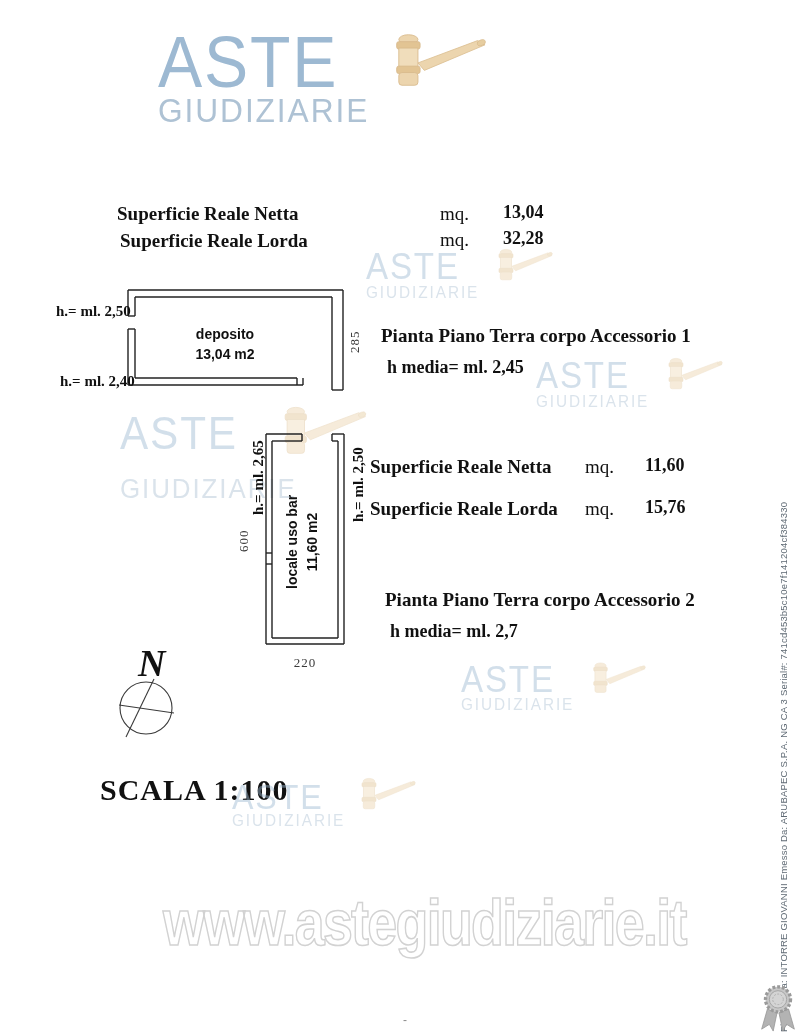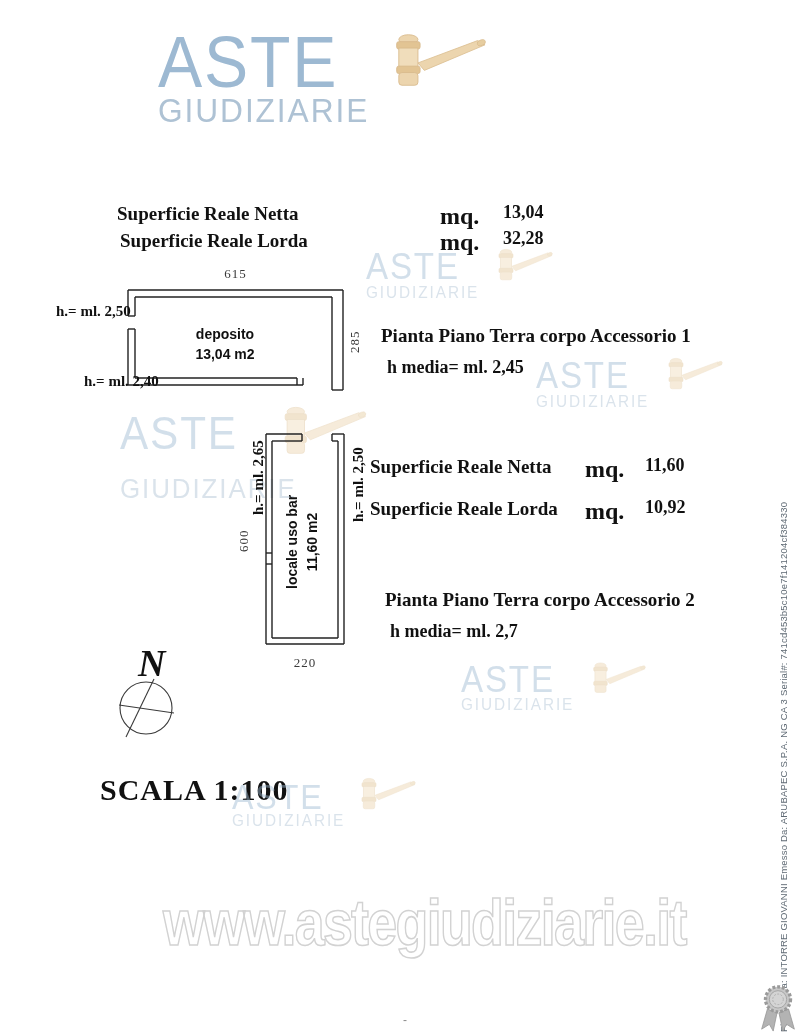--- a/index.html
+++ b/index.html
@@ -9,21 +9,21 @@
   }
   
   .wm{position:absolute;line-height:1;white-space:nowrap;}
   .wm .row{display:flex;align-items:center;gap:19px;}
   .wm .aste{font-family:"Liberation Sans",sans-serif;font-weight:400;color:#9db9d2;letter-spacing:2px;transform:scaleX(.92);transform-origin:left top;display:inline-block;}
   .wm .giud{font-family:"Liberation Sans",sans-serif;font-weight:400;color:#aec2d4;letter-spacing:2px;display:block;transform:scaleX(.96);transform-origin:left top;}
   .wm svg{flex:0 0 auto;}
   .wm.faded{opacity:.45;}
   
   .meas-label{position:absolute;font-weight:bold;font-size:19px;white-space:nowrap;}
-  .meas-unit{position:absolute;font-weight:bold;font-size:24px;}
+  .meas-unit{position:absolute;font-weight:normal;font-size:19px;}
   .meas-value{position:absolute;font-weight:bold;font-size:18px;}
   .caption-title{position:absolute;font-weight:bold;font-size:19px;white-space:nowrap;}
   .caption-h{position:absolute;font-weight:bold;font-size:18px;white-space:nowrap;}
   
   .dim{position:absolute;font-size:13px;color:#3a3a3a;letter-spacing:1px;}
   .hnote{position:absolute;font-weight:bold;font-size:15px;white-space:nowrap;}
   .rot{transform:rotate(-90deg);transform-origin:0 0;white-space:nowrap;}
   .room-label{position:absolute;font-family:"Liberation Sans",sans-serif;font-weight:bold;font-size:14px;text-align:center;line-height:1.4;}
   .plan-svg{position:absolute;}
   .plan-svg path, .plan-svg line{stroke:#222;stroke-width:1.4;fill:none;}
@@ -84,42 +84,41 @@
   <div class="wm faded" style="left:366px;top:246px;">
     <div class="row">
       <span class="aste" style="font-size:36px;">ASTE</span>
       <svg width="64" height="42" viewBox="0 0 100 62" style="margin:0 0 0 3px;">
           <use href="#gavel-sym"></use>
         </svg>
     </div>
     <span class="giud" style="font-size:16px;margin-top:-3px;">GIUDIZIARIE</span>
   </div>
 
-  <span class="dim" style="left:128px;top:266px;width:215px;text-align:center;">615</span>
 
   <svg class="plan-svg" style="left:127px;top:289px;" width="218" height="104" viewBox="0 0 218 104">
     <path d="M1 1 H216"></path>
     <path d="M8 8 H205"></path>
     <path d="M216 1 V101"></path>
     <path d="M205 8 V101"></path>
     <path d="M205 101 H216"></path>
     <path d="M1 1 V27"></path>
     <path d="M8 8 V27"></path>
     <path d="M1 27 H8"></path>
     <path d="M1 40 H8"></path>
     <path d="M1 40 V96"></path>
     <path d="M8 40 V89"></path>
     <path d="M1 96 H176"></path>
     <path d="M8 89 H170"></path>
     <path d="M170 89 V96"></path>
     <path d="M176 96 V89"></path>
   </svg>
 
   <span class="hnote" style="left:56px;top:303px;">h.= ml. 2,50</span>
-  <span class="hnote" style="left:60px;top:373px;margin-left:24px;">h.= ml. 2,40</span>
+  <span class="hnote" style="left:60px;top:373px;">h.= ml. 2,40</span>
 
   <div class="room-label" style="left:160px;top:325px;width:130px;">
     <span>deposito</span><br>
     <span>13,04 m2</span>
   </div>
 
   <span class="dim rot" style="position:absolute;left:347px;top:353px;">285</span>
 
   <span class="caption-title" style="left:381px;top:325px;">Pianta Piano Terra corpo Accessorio 1</span>
   <span class="caption-h" style="left:387px;top:357px;">h media= ml. 2,45</span>
@@ -170,21 +169,21 @@
     <span>11,60 m2</span>
   </div>
 
   <span class="dim" style="left:265px;top:655px;width:80px;text-align:center;">220</span>
 
   <span class="meas-label" style="left:370px;top:456px;">Superficie Reale Netta</span>
   <span class="meas-unit" style="left:585px;top:456px;">mq.</span>
   <span class="meas-value" style="left:645px;top:455px;">11,60</span>
   <span class="meas-label" style="left:370px;top:498px;">Superficie Reale Lorda</span>
   <span class="meas-unit" style="left:585px;top:498px;">mq.</span>
-  <span class="meas-value" style="left:645px;top:497px;">10,92</span>
+  <span class="meas-value" style="left:645px;top:497px;">15,76</span>
 
   <span class="caption-title" style="left:385px;top:589px;">Pianta Piano Terra corpo Accessorio 2</span>
   <span class="caption-h" style="left:390px;top:621px;">h media= ml. 2,7</span>
 
   <div class="wm faded" style="left:461px;top:660px;">
     <div class="row">
       <span class="aste" style="font-size:36px;">ASTE</span>
       <svg width="62" height="40" viewBox="0 0 100 62" style="margin:0 0 0 3px;">
           <use href="#gavel-sym"></use>
         </svg>

